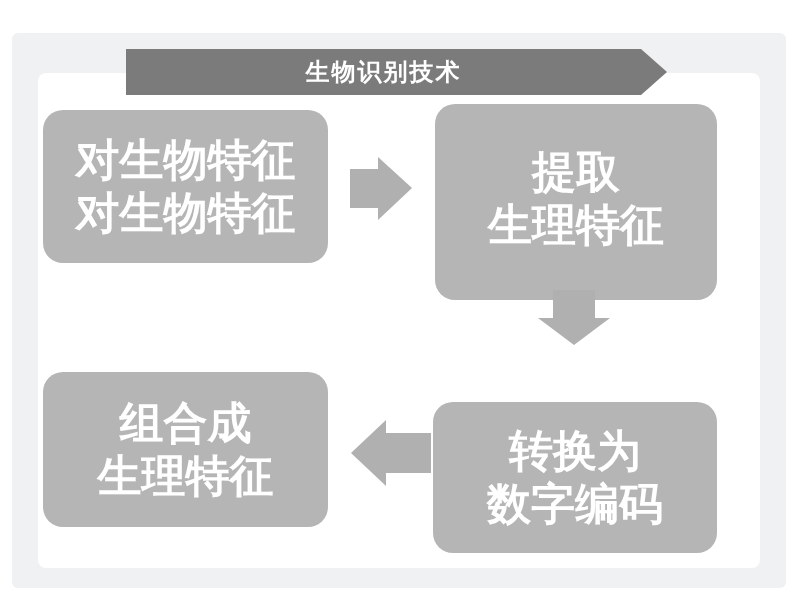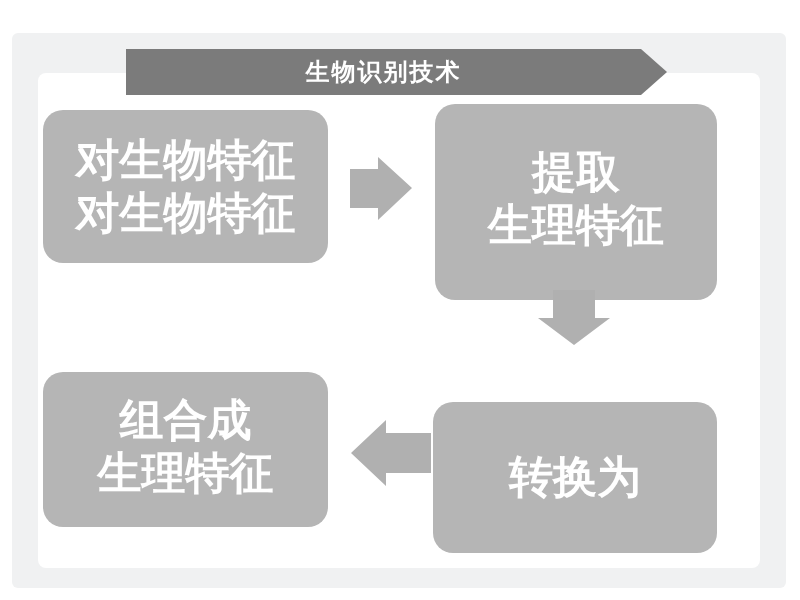--- a/index.html
+++ b/index.html
@@ -28,21 +28,21 @@
 
   .flow-box {
     position: absolute; background: #b5b5b5; border-radius: 20px;
     display: flex; flex-direction: column; align-items: center; justify-content: center;
     color: #ffffff; font-size: 44px; font-weight: bold; line-height: 1.2;
     text-align: left;
   }
   .box-sample  { left: 43px;  top: 110px; width: 285px; height: 153px; }
   .box-extract { left: 435px; top: 104px; width: 282px; height: 196px; font-family: Liberation Mono, monospace; }
   .box-convert { left: 433px; top: 372px; width: 284px; height: 151px; margin-top: 30px; }
-  .box-combine { left: 43px;  top: 372px; width: 285px; height: 155px; font-family: Liberation Mono, monospace; }
+  .box-combine { left: 43px;  top: 372px; width: 285px; height: 155px; }
 
   .arrow { position: absolute; }
   .arrow svg { display: block; width: 100%; height: 100%; }
   .arrow polygon { fill: #b0b0b0; }
   .arrow-right { left: 350px; top: 157px; width: 62px; height: 63px; }
   .arrow-down  { left: 538px; top: 290px; width: 72px; height: 55px; }
   .arrow-left  { left: 351px; top: 420px; width: 80px; height: 66px; }
 </style>
 </head>
 <body>
@@ -73,20 +73,21 @@
   </div>
 
   <div class="arrow arrow-down">
     <svg viewBox="0 0 72 55" preserveAspectRatio="none" aria-hidden="true">
       <polygon points="15,0 57,0 57,28 72,28 36,55 0,28 15,28"></polygon>
     </svg>
   </div>
 
   <div class="flow-box box-convert">
     <span>转换为</span>
+    <span>数字编码</span>
   </div>
 
   <div class="arrow arrow-left">
     <svg viewBox="0 0 80 66" preserveAspectRatio="none" aria-hidden="true">
       <polygon points="80,13 35,13 35,0 0,33 35,66 35,53 80,53"></polygon>
     </svg>
   </div>
 
   <div class="flow-box box-combine">
     <span>组合成</span>

